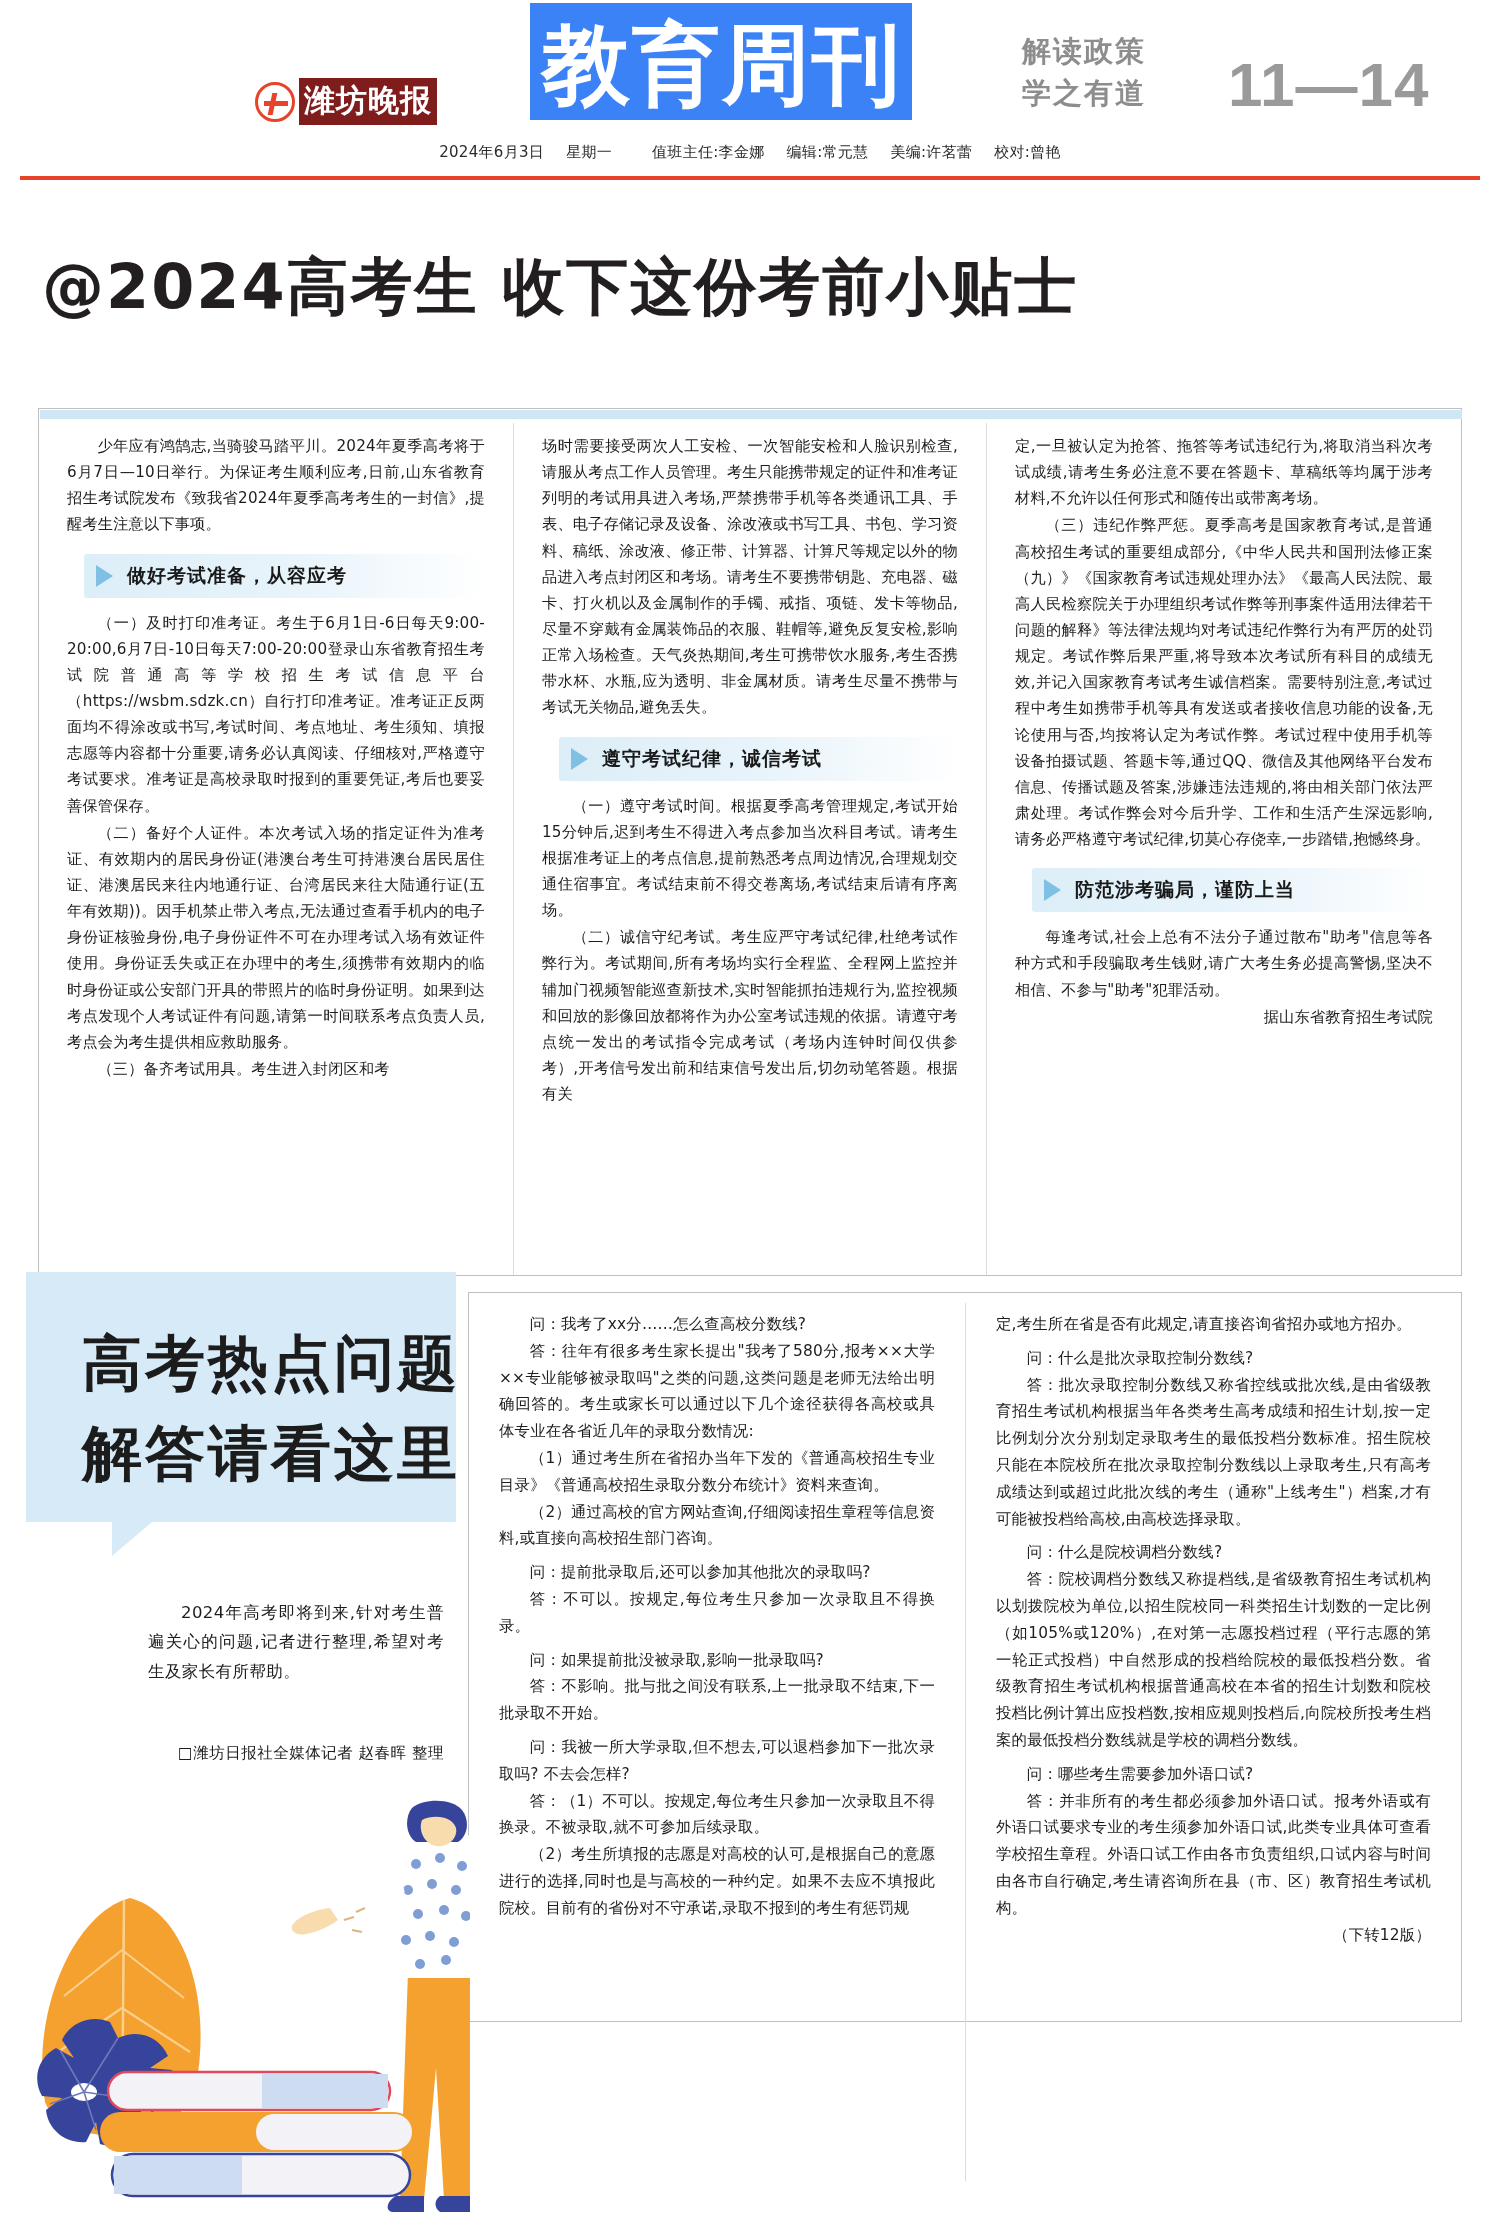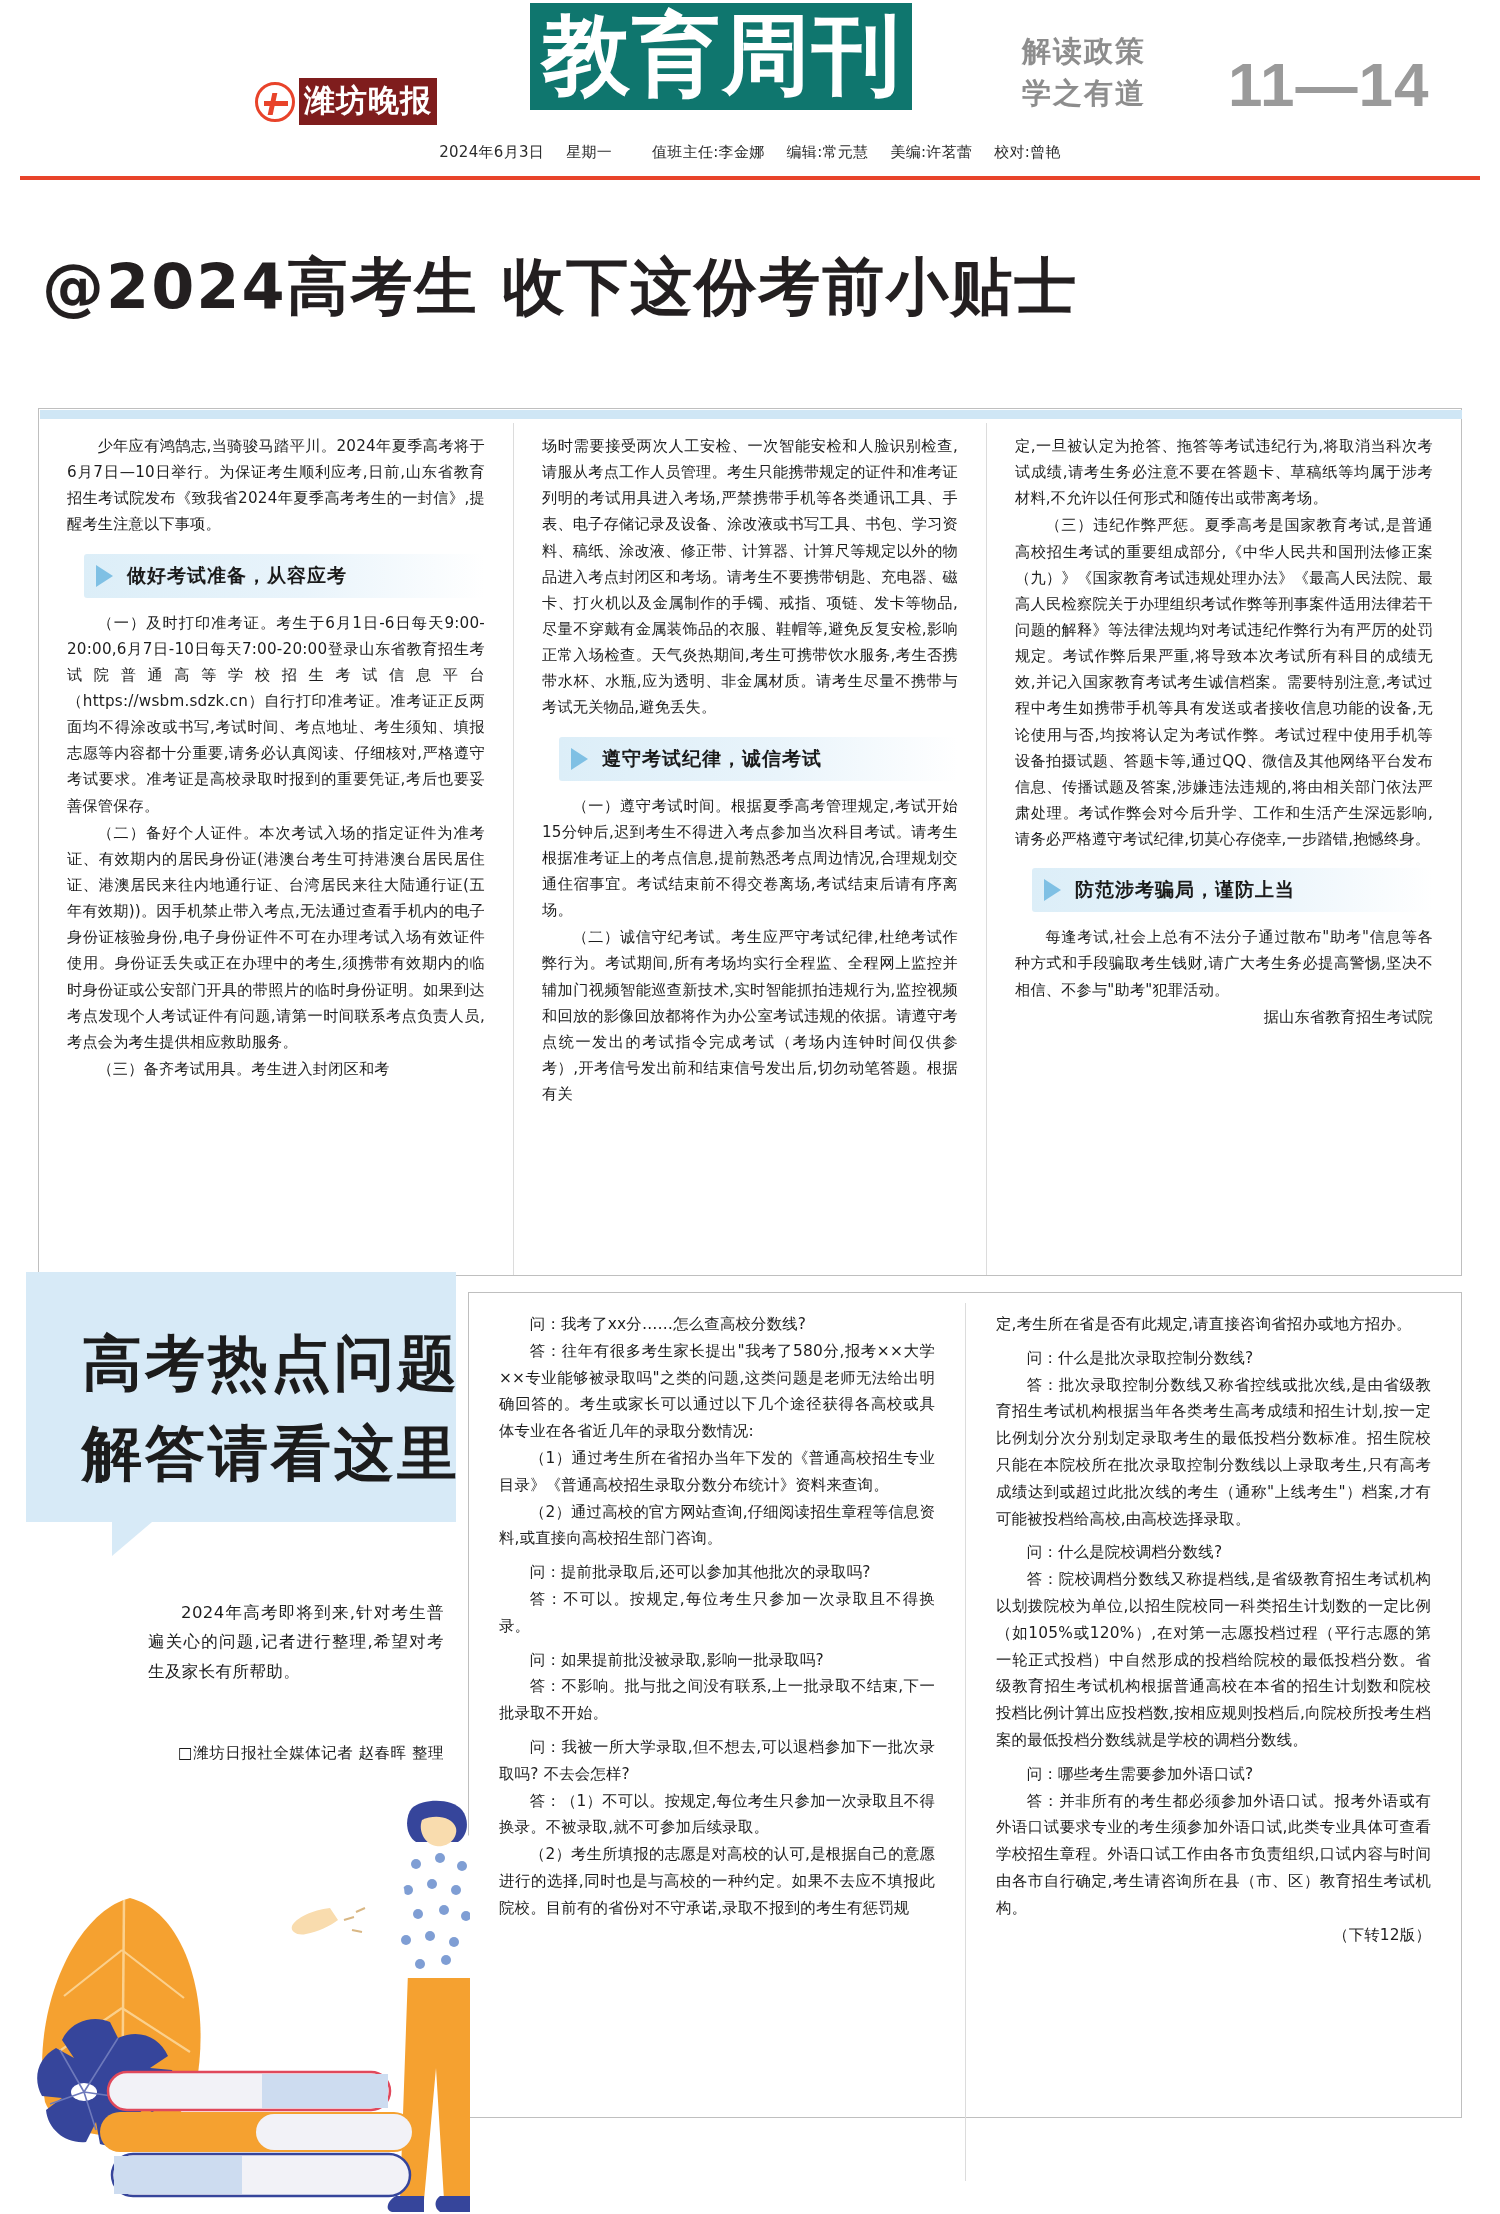--- a/index.html
+++ b/index.html
@@ -55,22 +55,22 @@
     font-family: "DejaVu Sans", sans-serif;
     font-weight: bold;
     font-size: 31px;
     line-height: 1;
     padding: 7px 5px 9px 5px;
     letter-spacing: 1px;
   }
   .mh-title-block {
     position: absolute;
     left: 530px; top: 3px;
-    background: #0f766e;
-    padding: 4px 10px 8px 12px;
+    background: #3b82f6;
+    padding: 14px 10px 8px 12px;
   }
   .mh-title {
     color: #ffffff;
     font-family: "DejaVu Serif", serif;
     font-weight: bold;
     font-size: 88px;
     line-height: 1.08;
     letter-spacing: 2px;
     white-space: nowrap;
   }
@@ -210,21 +210,21 @@
     position: absolute;
     left: 86px; top: 250px;
     width: 0; height: 0;
     border-top: 34px solid #d7eaf7;
     border-right: 40px solid transparent;
   }
 
   .qa-box {
     position: absolute;
     left: 468px; top: 1292px;
-    width: 994px; height: 826px;
+    width: 994px; height: 730px;
     border: 1px solid #bfbfbf;
     background: #ffffff;
   }
   .qa-cols {
     position: absolute;
     left: 0; top: 10px;
     width: 992px; height: 878px;
     display: flex;
   }
   .qa-col {

